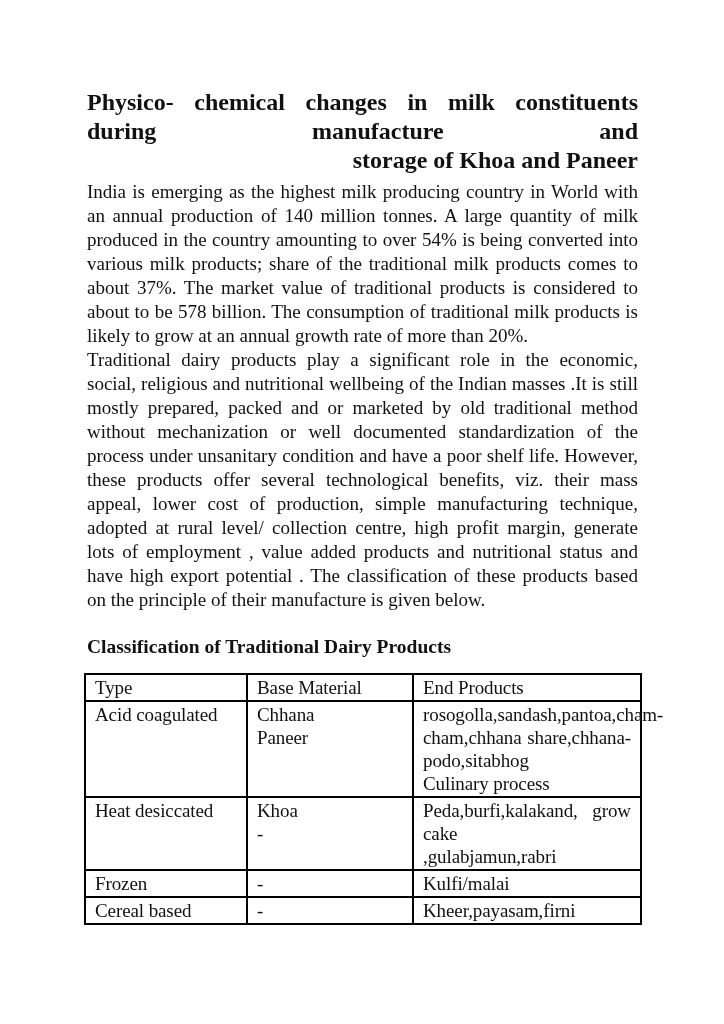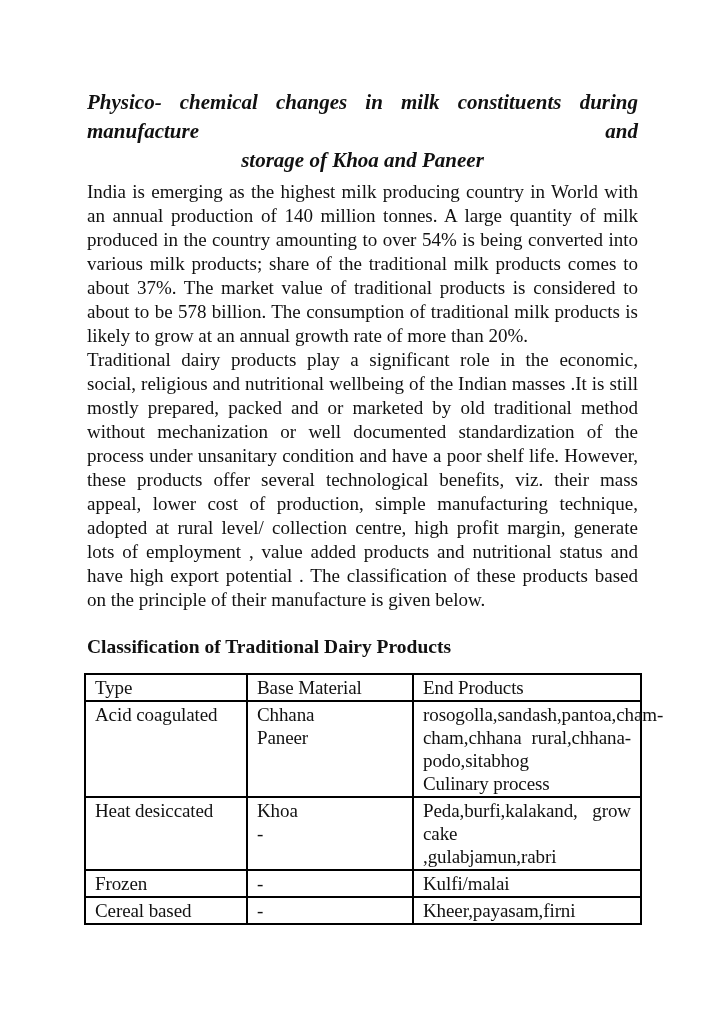--- a/index.html
+++ b/index.html
@@ -12,32 +12,31 @@
     width: 724px;
     height: 1024px;
     background: #ffffff;
     color: #111111;
     font-family: "Liberation Serif", serif;
     box-sizing: border-box;
     padding: 88px 86px 0 87px;
     overflow: hidden;
   }
   .doc-title {
-    font-size: 21px;
+    font-size: 24px;
     line-height: 29px;
     font-weight: bold;
     margin: 0 0 5px 0;
-    font-style: italic;
   }
   .doc-title .t-line1 {
     text-align: justify;
     text-align-last: justify;
   }
   .doc-title .t-line2 {
-    text-align: center;
+    text-align: right;
   }
   p.body-para {
     font-size: 19px;
     line-height: 24px;
     text-align: justify;
     margin: 0;
   }
   p.body-para + p.body-para { margin-top: 0; }
   h2.section-heading {
     font-size: 19.5px;
@@ -99,21 +98,21 @@
     </thead>
     <tbody>
       <tr>
         <td>Acid coagulated</td>
         <td>
           <div class="tline">Chhana</div>
           <div class="tline">Paneer</div>
         </td>
         <td>
           <div class="tline">rosogolla,sandash,pantoa,cham-</div>
-          <div class="tline jl">cham,chhana rural,chhana-</div>
+          <div class="tline jl">cham,chhana share,chhana-</div>
           <div class="tline">podo,sitabhog</div>
           <div class="tline">Culinary process</div>
         </td>
       </tr>
       <tr>
         <td>Heat desiccated</td>
         <td>
           <div class="tline">Khoa</div>
           <div class="tline">-</div>
         </td>

